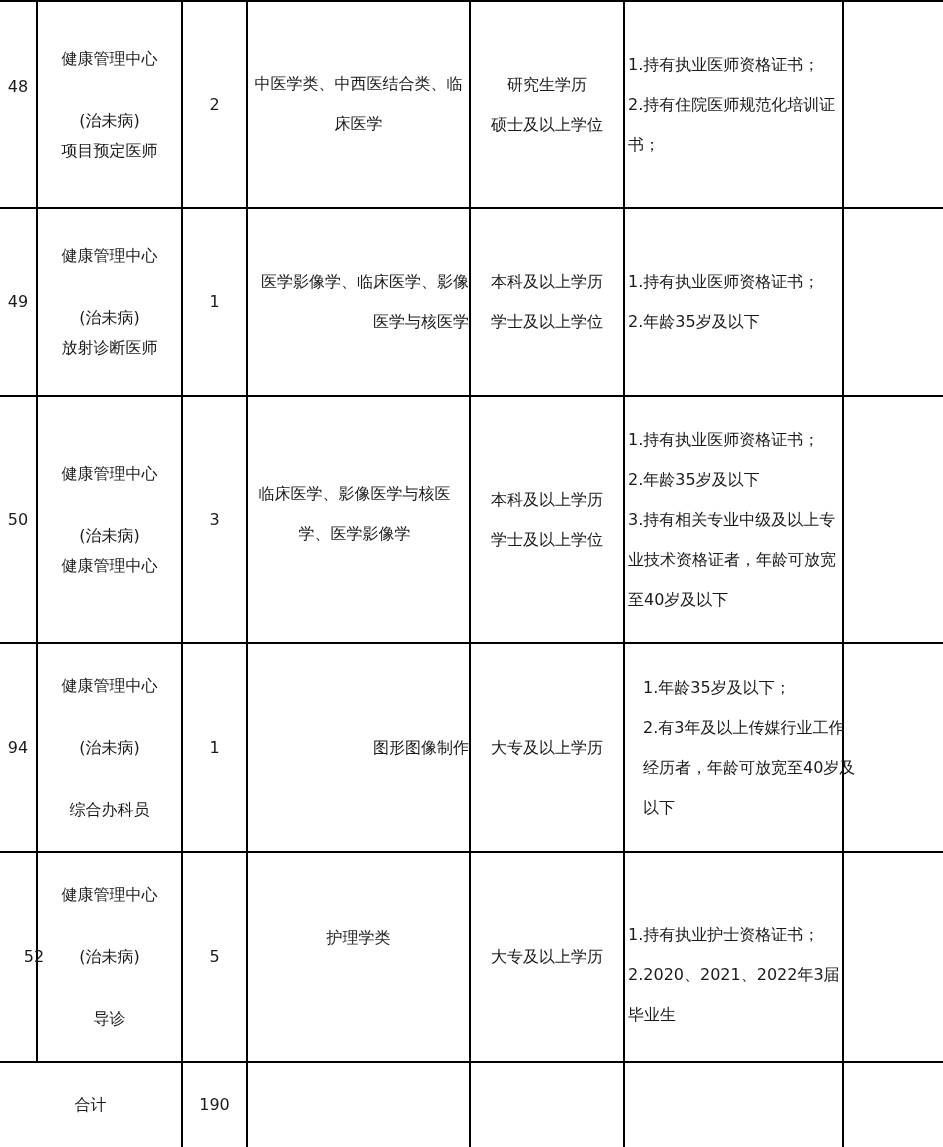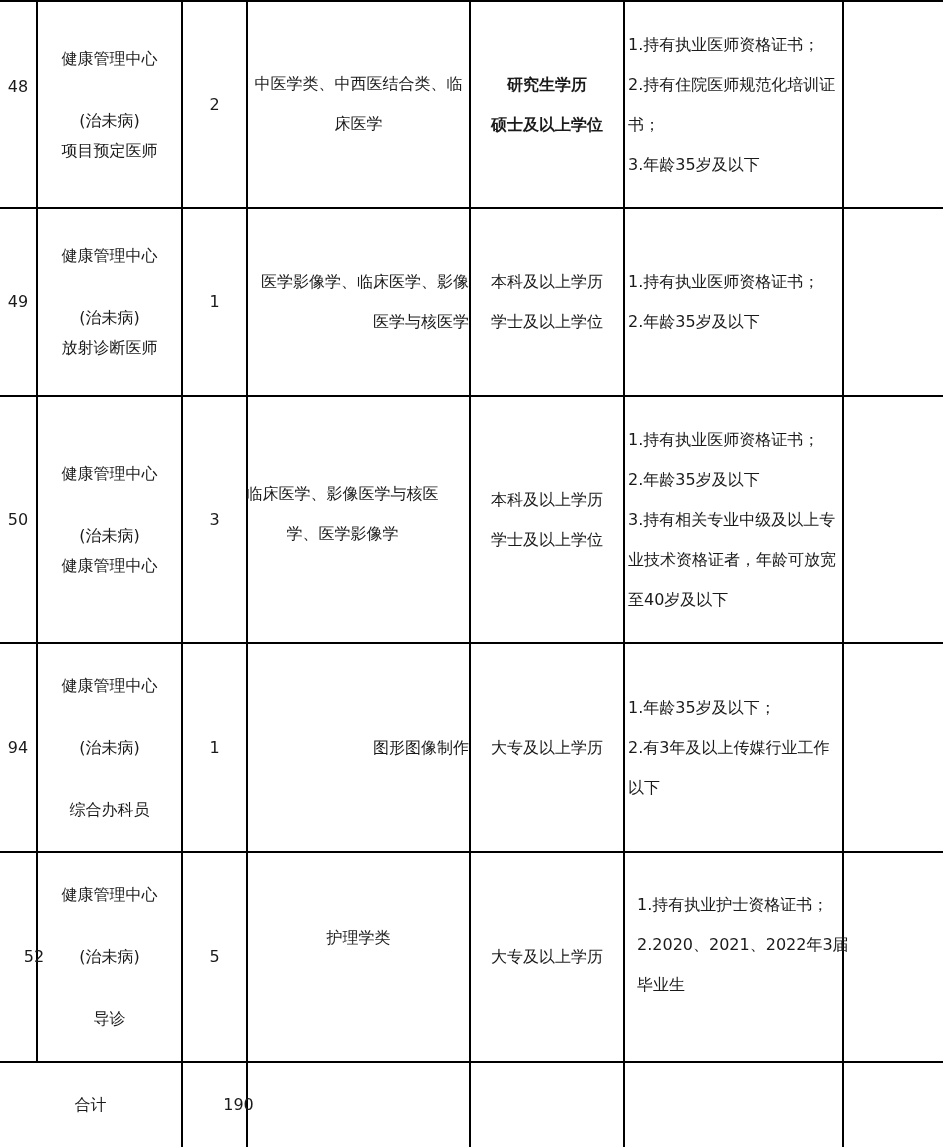--- a/index.html
+++ b/index.html
@@ -52,31 +52,30 @@
     <div class="cell center" style="left:183px;top:2px;width:63px;height:205px;">
         <span>2</span>
       </div>
     <div class="cell center" style="left:248px;top:2px;width:221px;height:205px;">
       <div class="stack" style="width:100%;font-family:Liberation Mono, monospace;">
         <span class="line">中医学类、中西医结合类、临</span>
         <span class="line">床医学</span>
       </div>
     </div>
     <div class="cell center" style="left:471px;top:2px;width:152px;height:205px;">
-      <div class="stack" style="width:100%;font-weight:bold;">
+      <div class="stack" style="width:100%;">
         <span class="line">研究生学历</span>
         <span class="line">硕士及以上学位</span>
       </div>
     </div>
     <div class="cell left" style="left:625px;top:2px;width:217px;height:205px;padding-left:3px;">
       <div class="stack-left">
         <span class="line">1.持有执业医师资格证书；</span>
         <span class="line">2.持有住院医师规范化培训证</span>
         <span class="line">书；</span>
-        <span class="line">3.年龄35岁及以下</span>
       </div>
     </div>
     <div class="cell center" style="left:844px;top:2px;width:99px;height:205px;">
         <span></span>
       </div>
   </div>
 
   <div>
     <div class="cell center" style="left:0;top:209px;width:36px;height:186px;">
         <span>49</span>
@@ -123,21 +122,21 @@
       <div class="stack" style="width:100%;">
         <span class="line">健康管理中心</span>
         <div class="gap"></div>
         <span class="line">(治未病)</span>
         <span class="line">健康管理中心</span>
       </div>
     </div>
     <div class="cell center" style="left:183px;top:397px;width:63px;height:245px;">
         <span>3</span>
       </div>
-    <div class="cell center" style="left:232px;top:397px;width:221px;height:233px;align-items:center;">
+    <div class="cell center" style="left:244px;top:397px;width:221px;height:233px;align-items:center;">
       <div class="stack" style="width:100%;">
         <span class="line">临床医学、影像医学与核医</span>
         <span class="line">学、医学影像学</span>
       </div>
     </div>
     <div class="cell center" style="left:471px;top:397px;width:152px;height:245px;">
       <div class="stack" style="width:100%;">
         <span class="line">本科及以上学历</span>
         <span class="line">学士及以上学位</span>
       </div>
@@ -173,24 +172,25 @@
     <div class="cell center" style="left:248px;top:644px;width:221px;height:207px;">
       <div class="stack" style="width:100%;align-items:flex-end;">
         <span class="line">图形图像制作</span>
       </div>
     </div>
     <div class="cell center" style="left:471px;top:644px;width:152px;height:207px;">
       <div class="stack" style="width:100%;">
         <span class="line">大专及以上学历</span>
       </div>
     </div>
-    <div class="cell left" style="left:625px;top:644px;width:217px;height:207px;padding-left:3px;">
+    <div class="cell left" style="left:625px;top:644px;width:217px;height:207px;padding-left:18px;">
       <div class="stack-left">
         <span class="line">1.年龄35岁及以下；</span>
         <span class="line">2.有3年及以上传媒行业工作</span>
+        <span class="line">经历者，年龄可放宽至40岁及</span>
         <span class="line">以下</span>
       </div>
     </div>
     <div class="cell center" style="left:844px;top:644px;width:99px;height:207px;">
         <span></span>
       </div>
   </div>
 
   <div>
     <div class="cell center" style="left:16px;top:853px;width:36px;height:208px;">
@@ -209,37 +209,37 @@
     <div class="cell center" style="left:248px;top:853px;width:221px;height:170px;">
       <div class="stack" style="width:100%;">
         <span class="line">护理学类</span>
       </div>
     </div>
     <div class="cell center" style="left:471px;top:853px;width:152px;height:208px;">
       <div class="stack" style="width:100%;">
         <span class="line">大专及以上学历</span>
       </div>
     </div>
-    <div class="cell left" style="left:625px;top:823px;width:217px;height:244px;padding-left:12px;">
+    <div class="cell left" style="left:625px;top:853px;width:217px;height:244px;padding-left:3px;">
       <div class="stack-left">
         <span class="line">1.持有执业护士资格证书；</span>
         <span class="line">2.2020、2021、2022年3届</span>
         <span class="line">毕业生</span>
       </div>
     </div>
     <div class="cell center" style="left:844px;top:853px;width:99px;height:208px;">
         <span></span>
       </div>
   </div>
 
   <div>
     <div class="cell center" style="left:0;top:1063px;width:181px;height:84px;">
         <span>合计</span>
       </div>
-    <div class="cell center" style="left:183px;top:1063px;width:63px;height:84px;margin-left:24px;">
+    <div class="cell center" style="left:183px;top:1063px;width:63px;height:84px;">
         <span>190</span>
       </div>
     <div class="cell center" style="left:248px;top:1063px;width:221px;height:84px;"></div>
     <div class="cell center" style="left:471px;top:1063px;width:152px;height:84px;"></div>
     <div class="cell center" style="left:625px;top:1063px;width:217px;height:84px;"></div>
     <div class="cell center" style="left:844px;top:1063px;width:99px;height:84px;"></div>
   </div>
 </div>
 
 </body></html>

